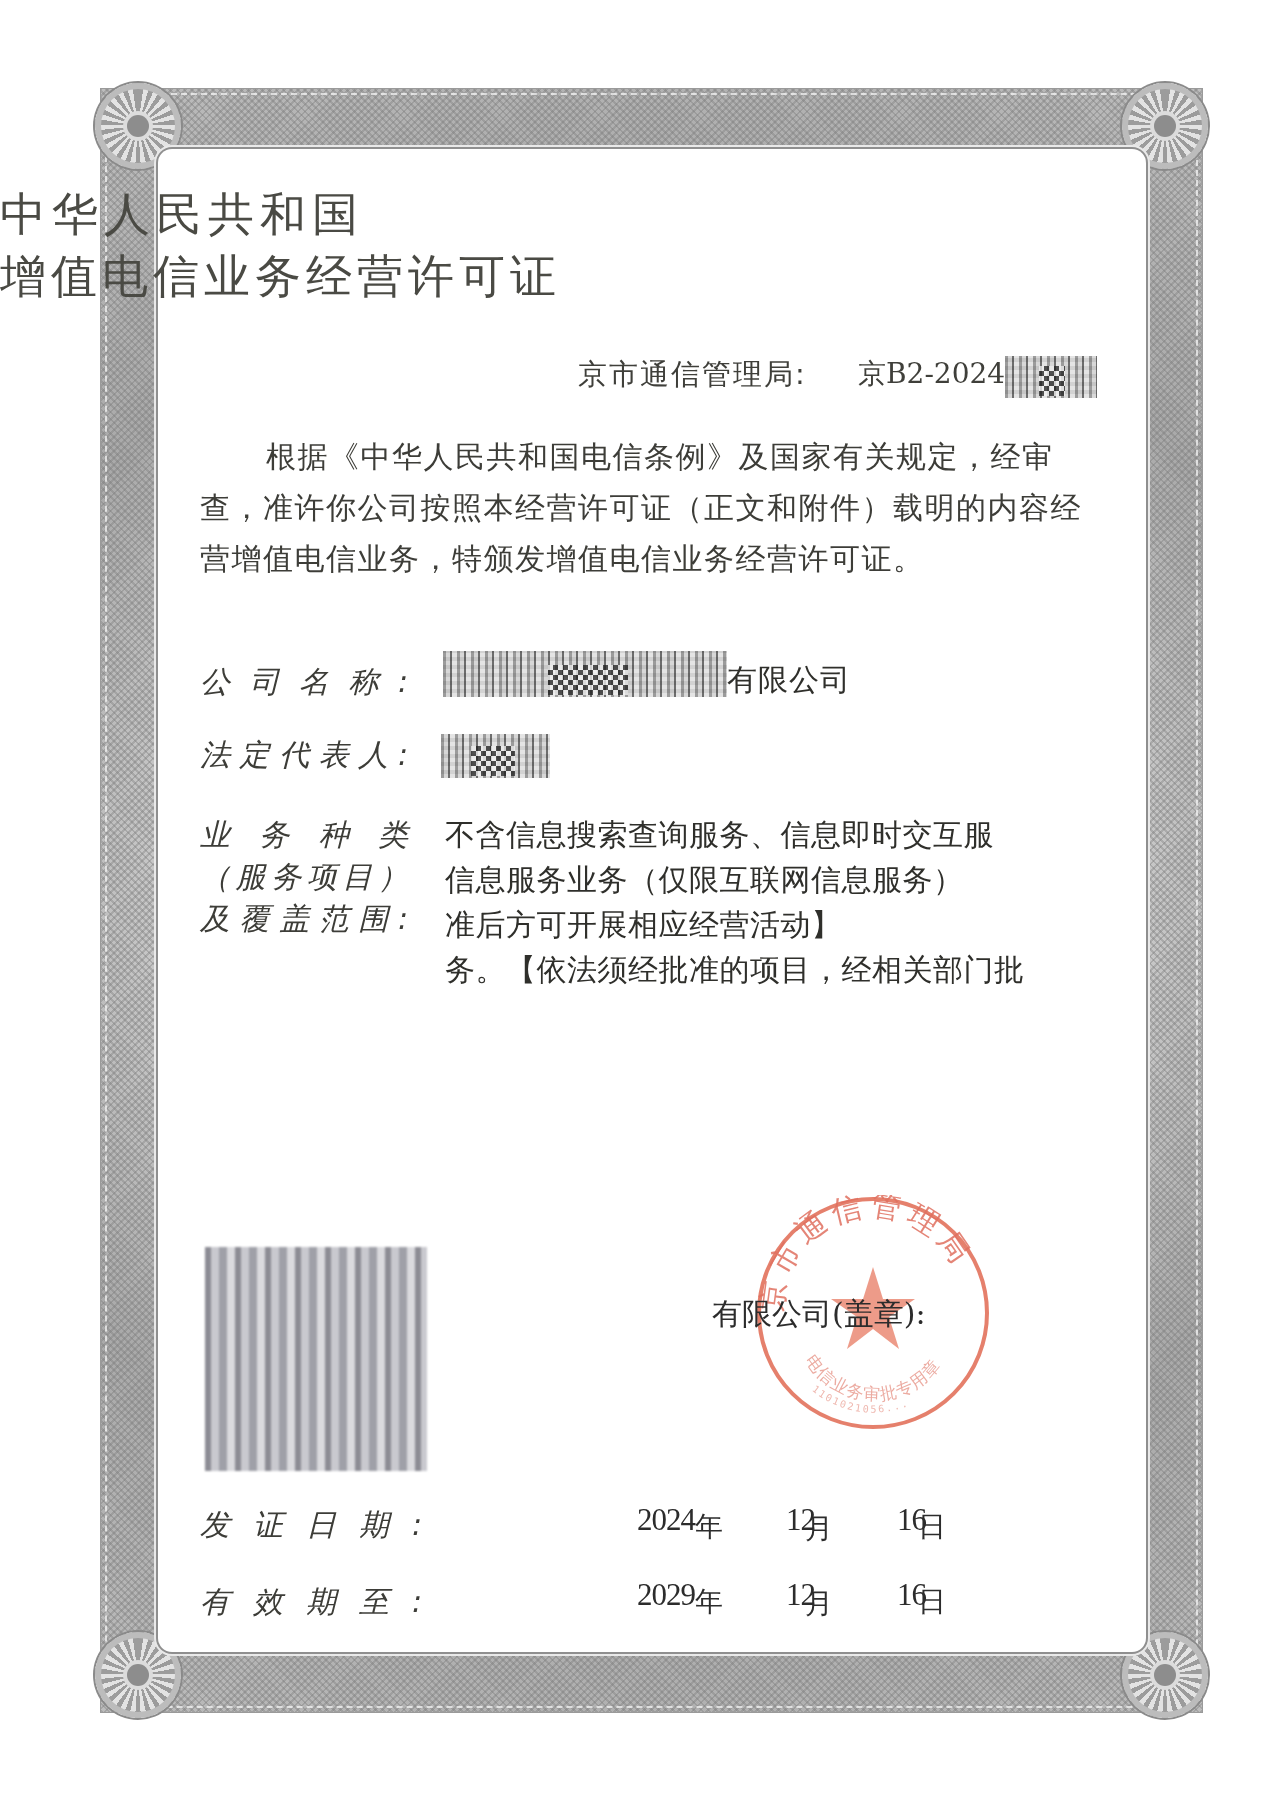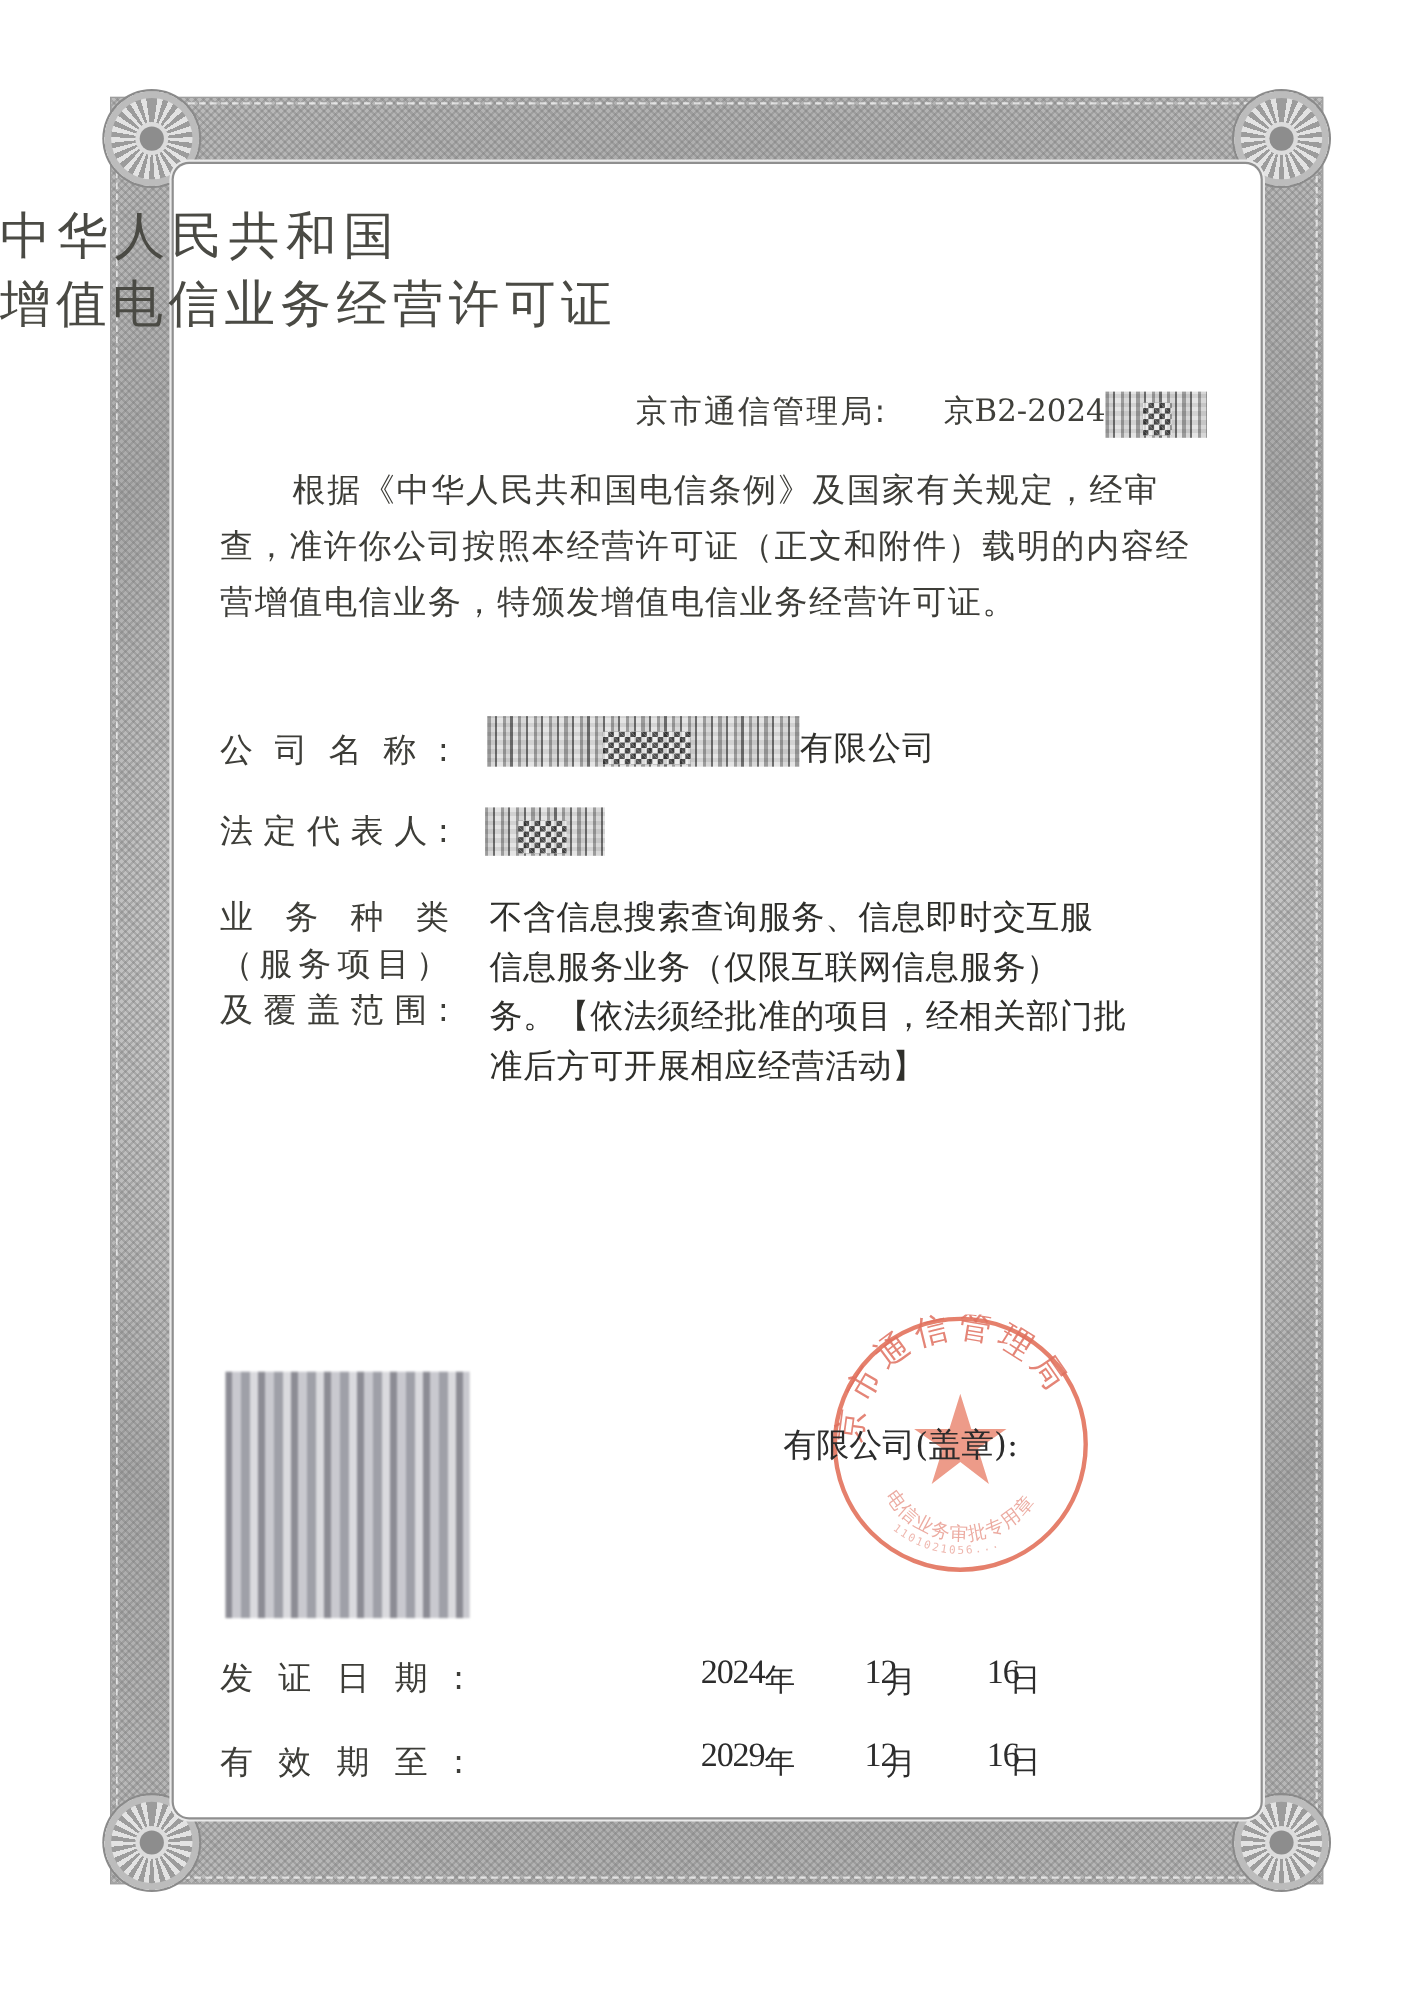--- a/index.html
+++ b/index.html
@@ -90,30 +90,30 @@
         linear-gradient(45deg, #222 25%, #f4f4f4 25%, #f4f4f4 75%, #222 75%);
       background-size: 10px 10px;
       background-position: 0 0, 5px 5px;
       opacity: 0.75;
     }
 
     .body-text {
       left: 200px; width: 905px;
       font-family: "DejaVu Sans", "Liberation Sans", sans-serif;
       font-size: 30px; color: #3d3d38; letter-spacing: 1.5px;
-      white-space: normal; line-height: 51px;
+      white-space: normal; line-height: 51px; margin-top: 11px;
     }
     .p1 { top: 420px; text-indent: 66px; }
 
     .label {
       left: 200px;
       font-family: "DejaVu Sans", "Liberation Sans", sans-serif;
       font-size: 30px; color: #3d3d38;
     }
-    .spread { display: inline-block; width: 208px; text-align-last: justify; text-align: justify; }
+    .spread { display: inline-block; width: 208px; text-align-last: justify; text-align: justify; font-style: italic; }
 
     .value {
       font-family: "DejaVu Sans", "Liberation Sans", sans-serif;
       font-size: 30px; color: #2f2f2b; letter-spacing: 1px;
     }
 
     .scope {
       left: 445px; top: 812px; width: 670px;
       font-family: "DejaVu Sans", "Liberation Sans", sans-serif;
       font-size: 30px; color: #2f2f2b; line-height: 45px; letter-spacing: 0.5px;
@@ -192,22 +192,22 @@
 </div>
 
 <div class="abs label" style="top:814px; line-height:42px;">
   <div><span class="spread">业务种类</span></div>
   <div><span class="spread">（服务项目）</span></div>
   <div><span class="spread">及覆盖范围:</span></div>
 </div>
 <div class="abs scope">
   <div>不含信息搜索查询服务、信息即时交互服</div>
   <div>信息服务业务（仅限互联网信息服务）</div>
+  <div>准后方可开展相应经营活动】</div>
   <div>务。【依法须经批准的项目，经相关部门批</div>
-  <div>准后方可开展相应经营活动】</div>
 </div>
 
 <div class="abs photo">
   <div class="checker"></div>
 </div>
 
 <svg class="abs seal" viewBox="0 0 236 236" xmlns="http://www.w3.org/2000/svg">
   <defs>
     <path id="arcTop" d="M 30 130 A 90 90 0 1 1 206 130"></path>
     <path id="arcBottom" d="M 44 150 A 80 80 0 0 0 196 150"></path>

